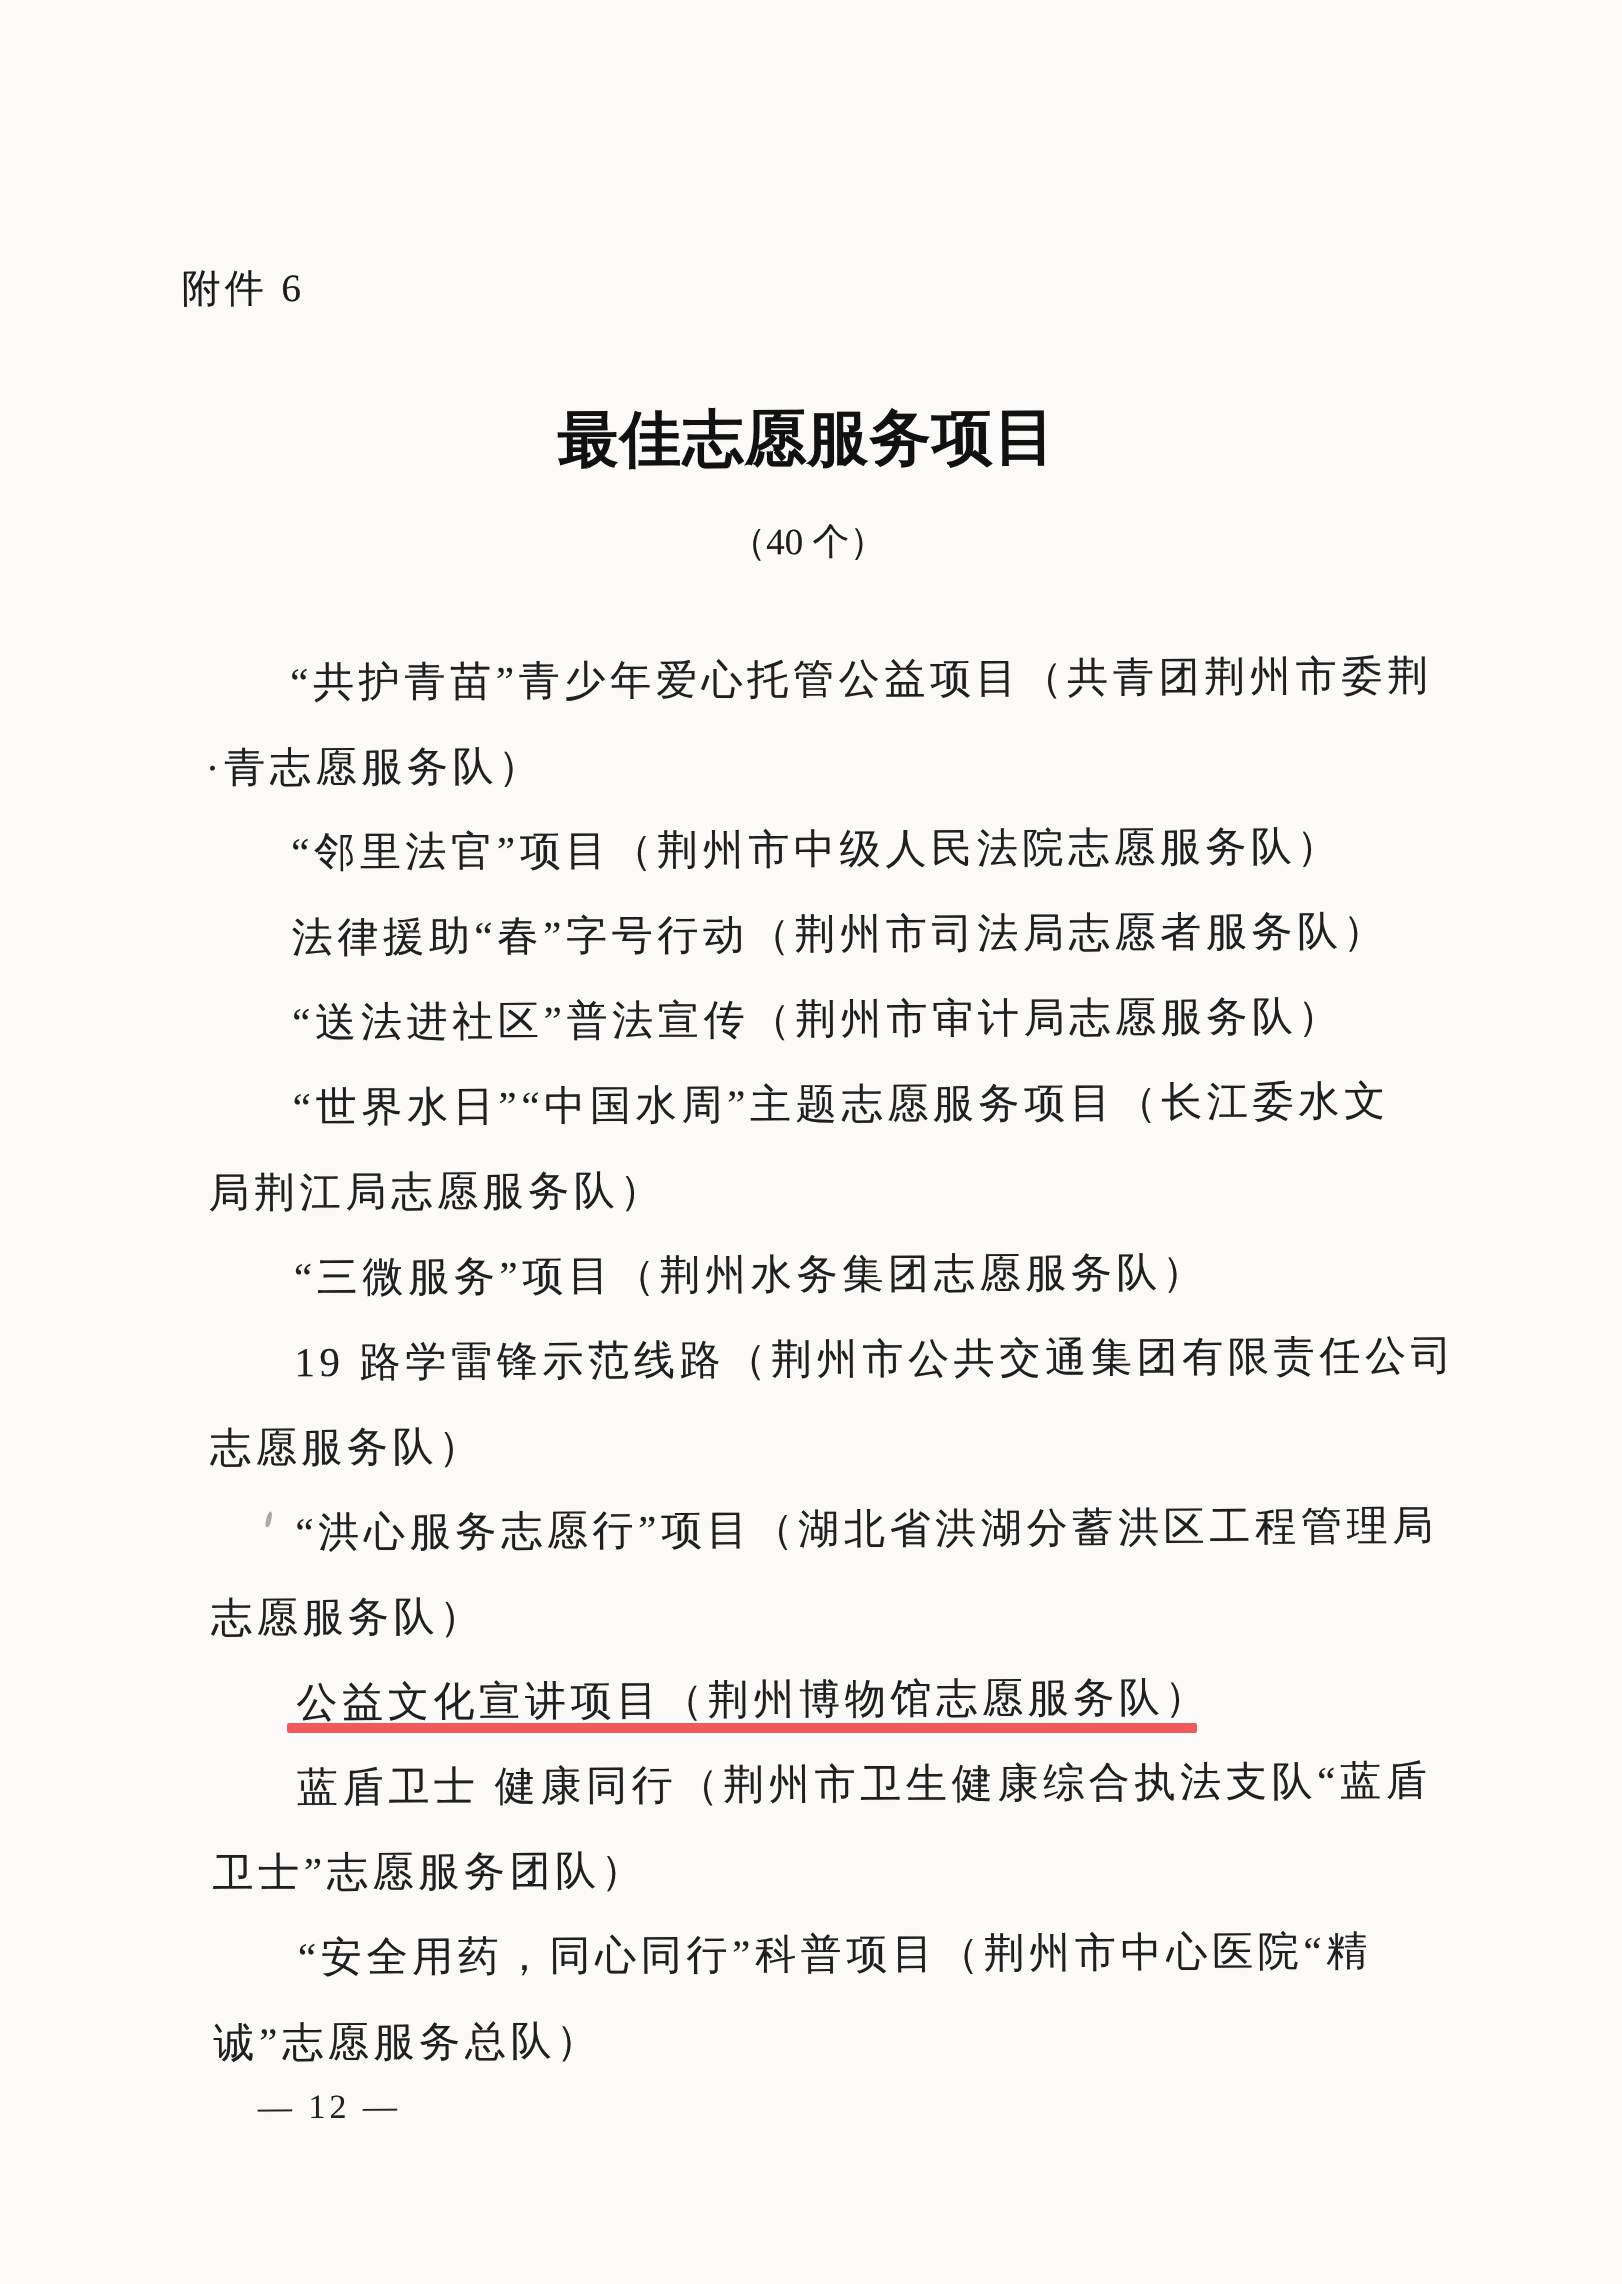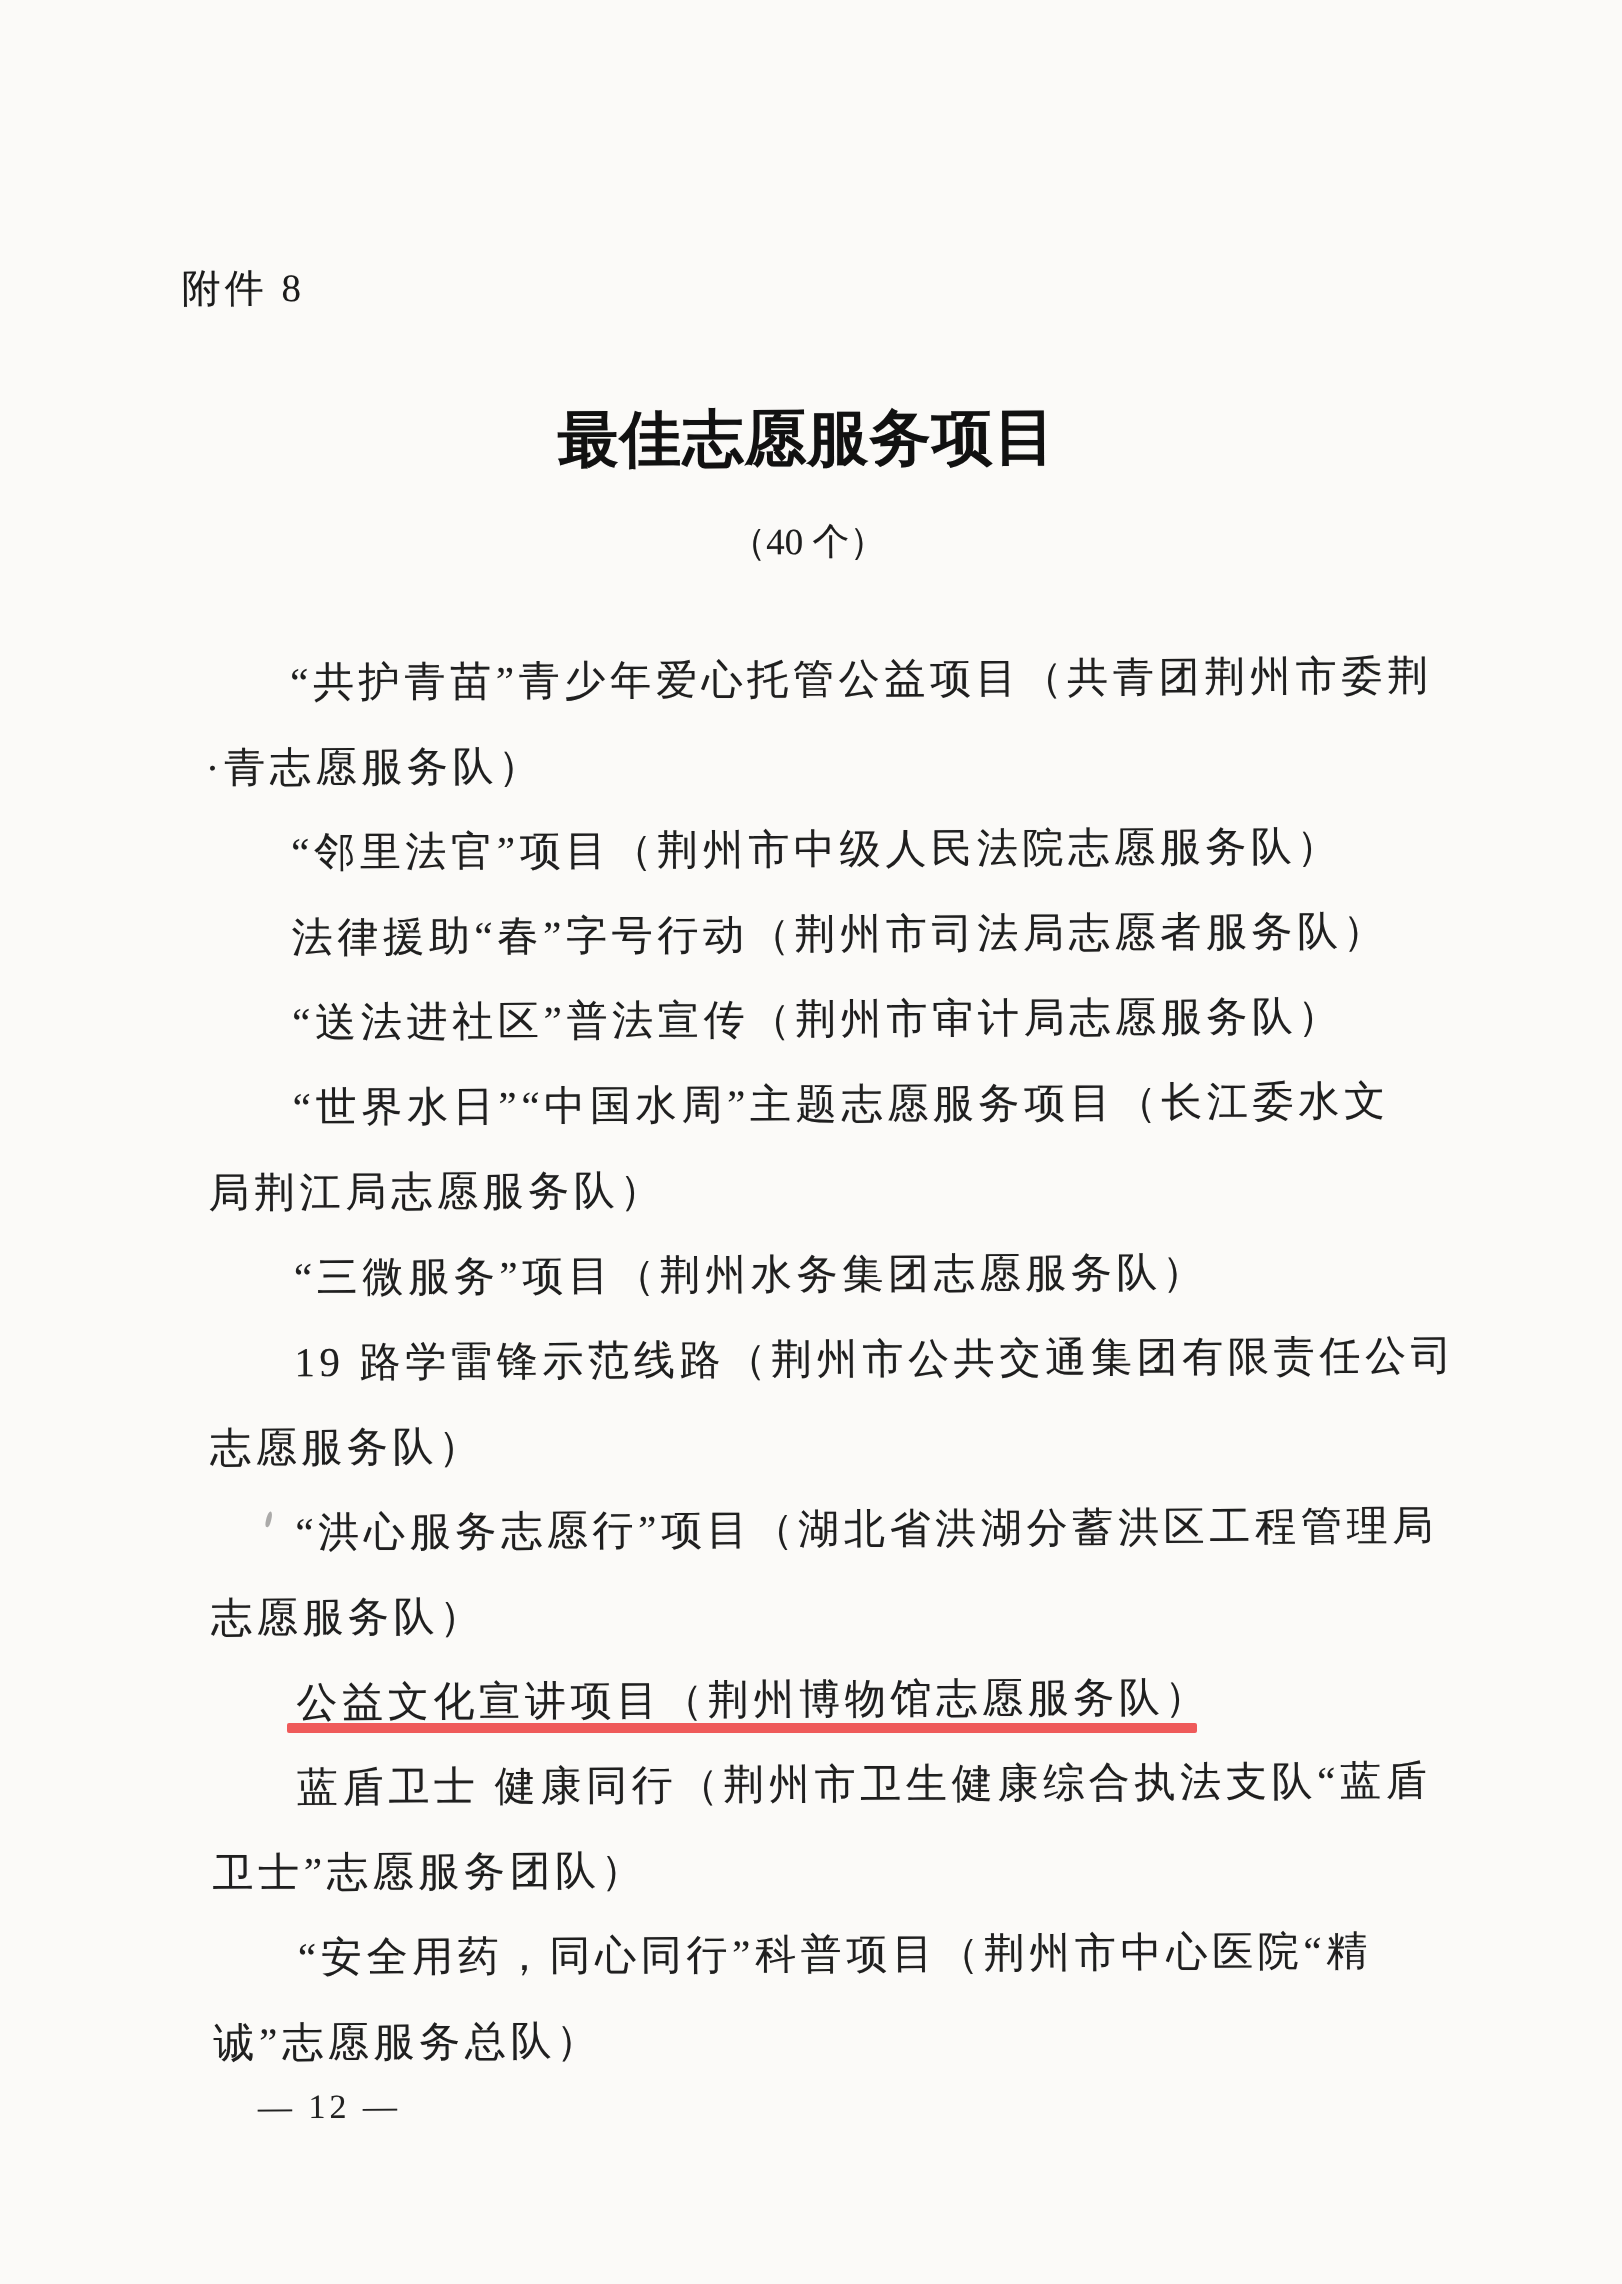--- a/index.html
+++ b/index.html
@@ -96,21 +96,21 @@
     opacity: .45;
     border-radius: 50% 50% 40% 40%;
     transform: rotate(14deg);
   }
 </style>
 </head>
 <body>
 
 <div class="page">
   <div class="content">
-    <div class="attachment">附件 8</div>
+    <div class="attachment">附件 6</div>
     <h1 class="title">最佳志愿服务项目</h1>
     <div class="subtitle">（40 个）</div>
 
     <div class="body">
       <div class="line indent">“共护青苗”青少年爱心托管公益项目（共青团荆州市委荆</div>
       <div class="line">·青志愿服务队）</div>
       <div class="line indent">“邻里法官”项目（荆州市中级人民法院志愿服务队）</div>
       <div class="line indent">法律援助“春”字号行动（荆州市司法局志愿者服务队）</div>
       <div class="line indent">“送法进社区”普法宣传（荆州市审计局志愿服务队）</div>
       <div class="line indent">“世界水日”“中国水周”主题志愿服务项目（长江委水文</div>

